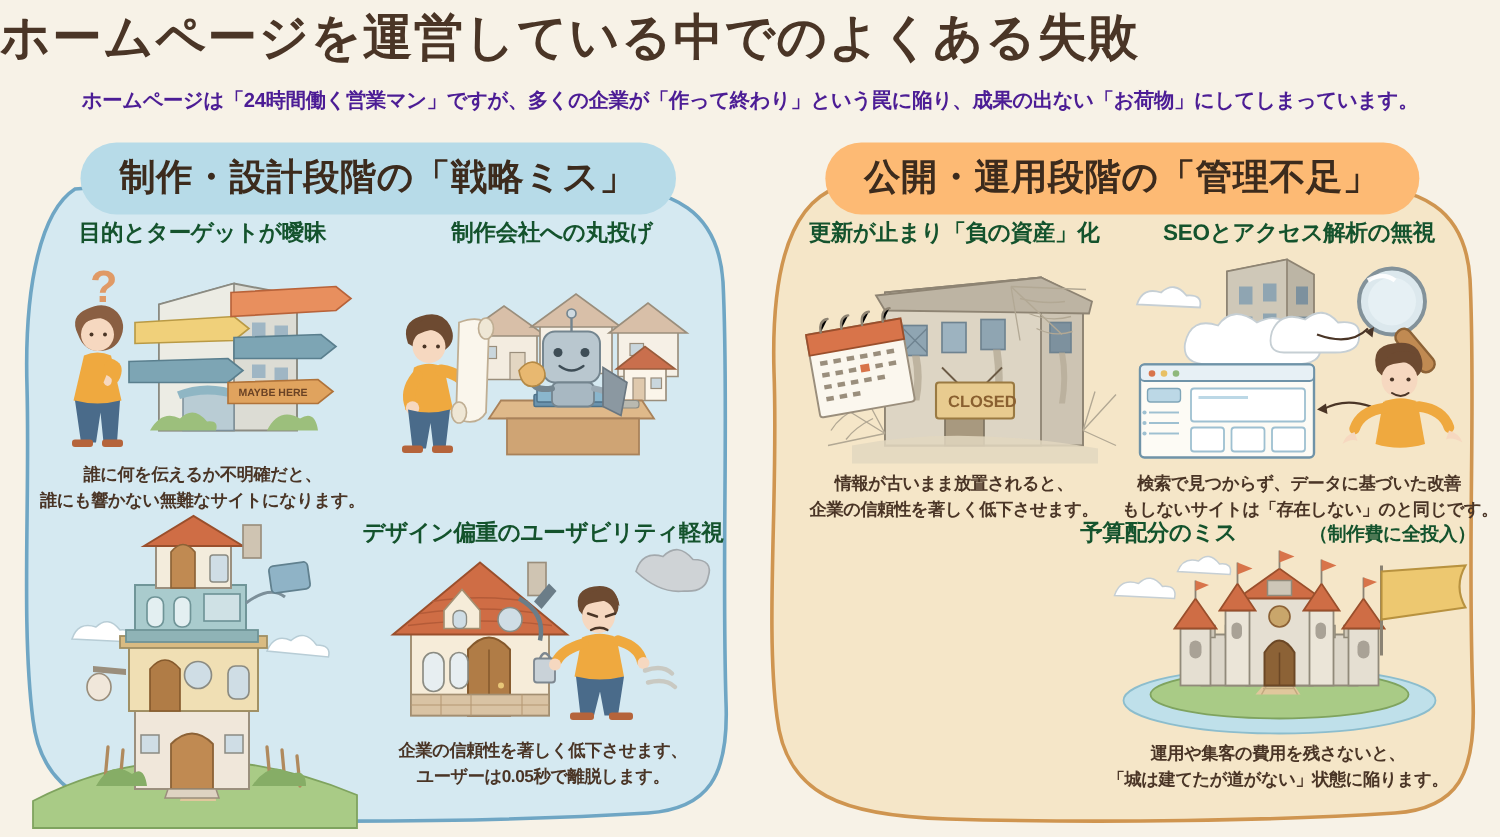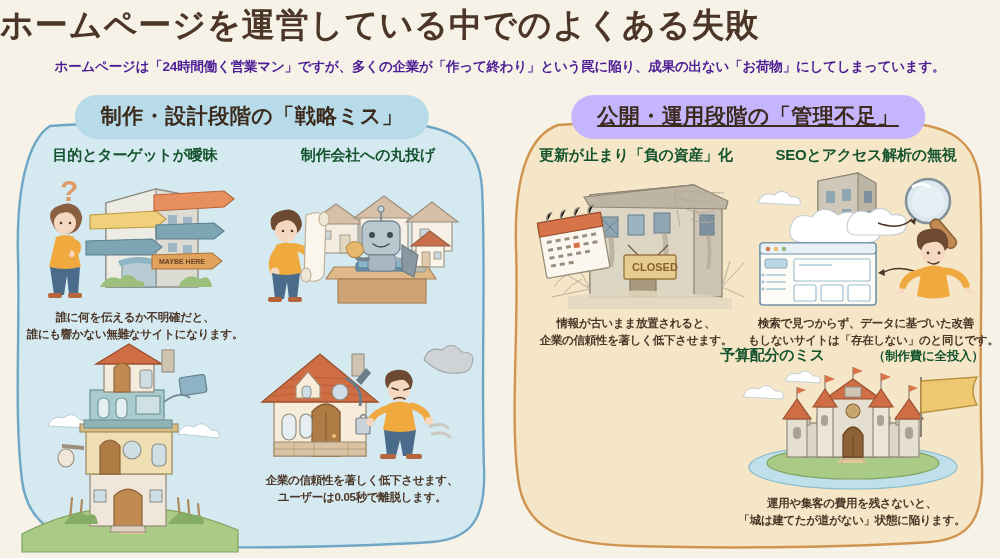--- a/index.html
+++ b/index.html
@@ -25,24 +25,24 @@
 
   
   .panel{position:absolute;}
   .panel .blob{position:absolute;inset:0;}
   .panel-left{left:12px;top:118px;width:480px;height:432px;}
   .panel-right{left:506px;top:118px;width:484px;height:432px;}
 
   .panel-badge{
     position:absolute;top:-23px;left:50%;transform:translateX(-50%);
     padding:7px 26px 9px;border-radius:24px;white-space:nowrap;
-    font-size:21px;font-weight:bold;color:#3c2b1d;letter-spacing:0.5px;
+    font-size:24px;font-weight:bold;color:#3c2b1d;letter-spacing:0.5px;
   }
   .badge-blue{background:#b7dbe8;}
-  .badge-cream{background:#c4b5fd;text-decoration:underline;}
+  .badge-cream{background:#fdba74;}
 
   
   .cell{position:absolute;text-align:center;}
   .cell-title{
     font-size:15px;font-weight:bold;color:#14532d;letter-spacing:-0.2px;
     margin-bottom:2px;white-space:nowrap;
   }
   .cell-title .sub{font-size:12.5px;margin-left:48px;}
   .cell-art{display:flex;align-items:center;justify-content:center;}
   .cell-cap{
@@ -239,20 +239,21 @@
             <line x1="170" y1="156" x2="172" y2="176"></line>
           </g>
 
           <path d="M36,176 q10,-18 24,-8 q8,-6 10,8 z" fill="#86ad66"></path>
           <path d="M140,176 q12,-18 26,-8 q10,-4 10,8 z" fill="#86ad66"></path>
         </svg>
       </div>
     </div>
 
     <div class="cell" style="left:226px;top:228px;width:248px;">
+      <div class="cell-title">デザイン偏重のユーザビリティ軽視</div>
       <div class="cell-art">
         <svg width="236" height="124" viewBox="0 0 236 124">
 
           <g>
             <rect x="30" y="52" width="92" height="58" fill="#f6ecd9" stroke="#a38f72" stroke-width="1.3"></rect>
             <path d="M18,56 L76,8 L134,56 Z" fill="#cf6d45" stroke="#9a4f2c" stroke-width="1.3"></path>
             <g stroke="#b45b38" stroke-width=".9" fill="none">
               <path d="M28,50 q48,-6 96,0"></path>
                 <path d="M36,42 q40,-6 80,0"></path>
                 <path d="M44,34 q32,-5 64,0"></path>

